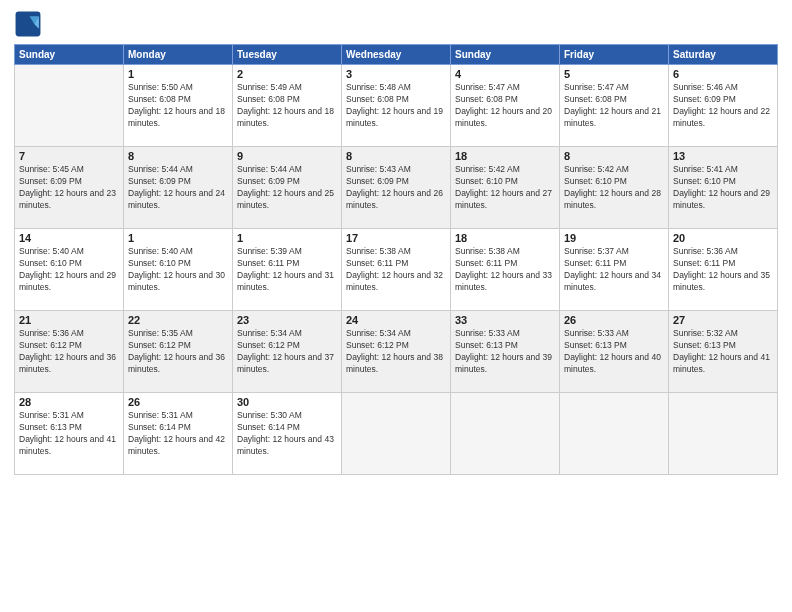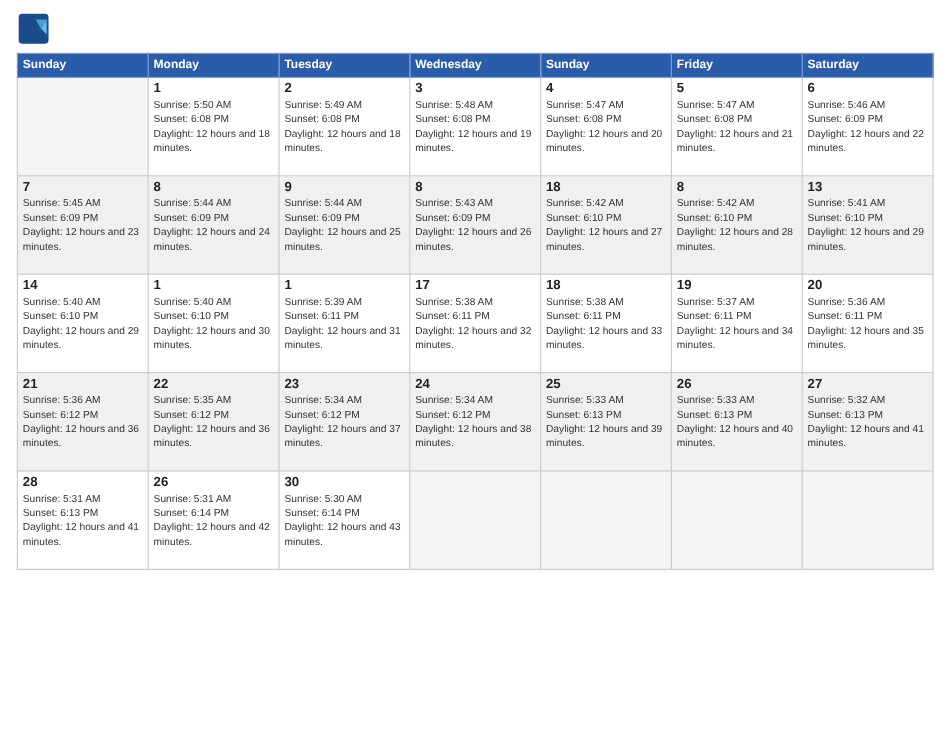--- a/index.html
+++ b/index.html
@@ -223,21 +223,21 @@
           </td>
           <td>
             <div class="day-number">23</div>
             <div class="day-info">Sunrise: 5:34 AM<br>Sunset: 6:12 PM<br>Daylight: 12 hours and 37 minutes.</div>
           </td>
           <td>
             <div class="day-number">24</div>
             <div class="day-info">Sunrise: 5:34 AM<br>Sunset: 6:12 PM<br>Daylight: 12 hours and 38 minutes.</div>
           </td>
           <td>
-            <div class="day-number">25</div>
+            <div class="day-number">33</div>
             <div class="day-info">Sunrise: 5:33 AM<br>Sunset: 6:13 PM<br>Daylight: 12 hours and 39 minutes.</div>
           </td>
           <td>
             <div class="day-number">26</div>
             <div class="day-info">Sunrise: 5:33 AM<br>Sunset: 6:13 PM<br>Daylight: 12 hours and 40 minutes.</div>
           </td>
           <td>
             <div class="day-number">27</div>
             <div class="day-info">Sunrise: 5:32 AM<br>Sunset: 6:13 PM<br>Daylight: 12 hours and 41 minutes.</div>
           </td>

